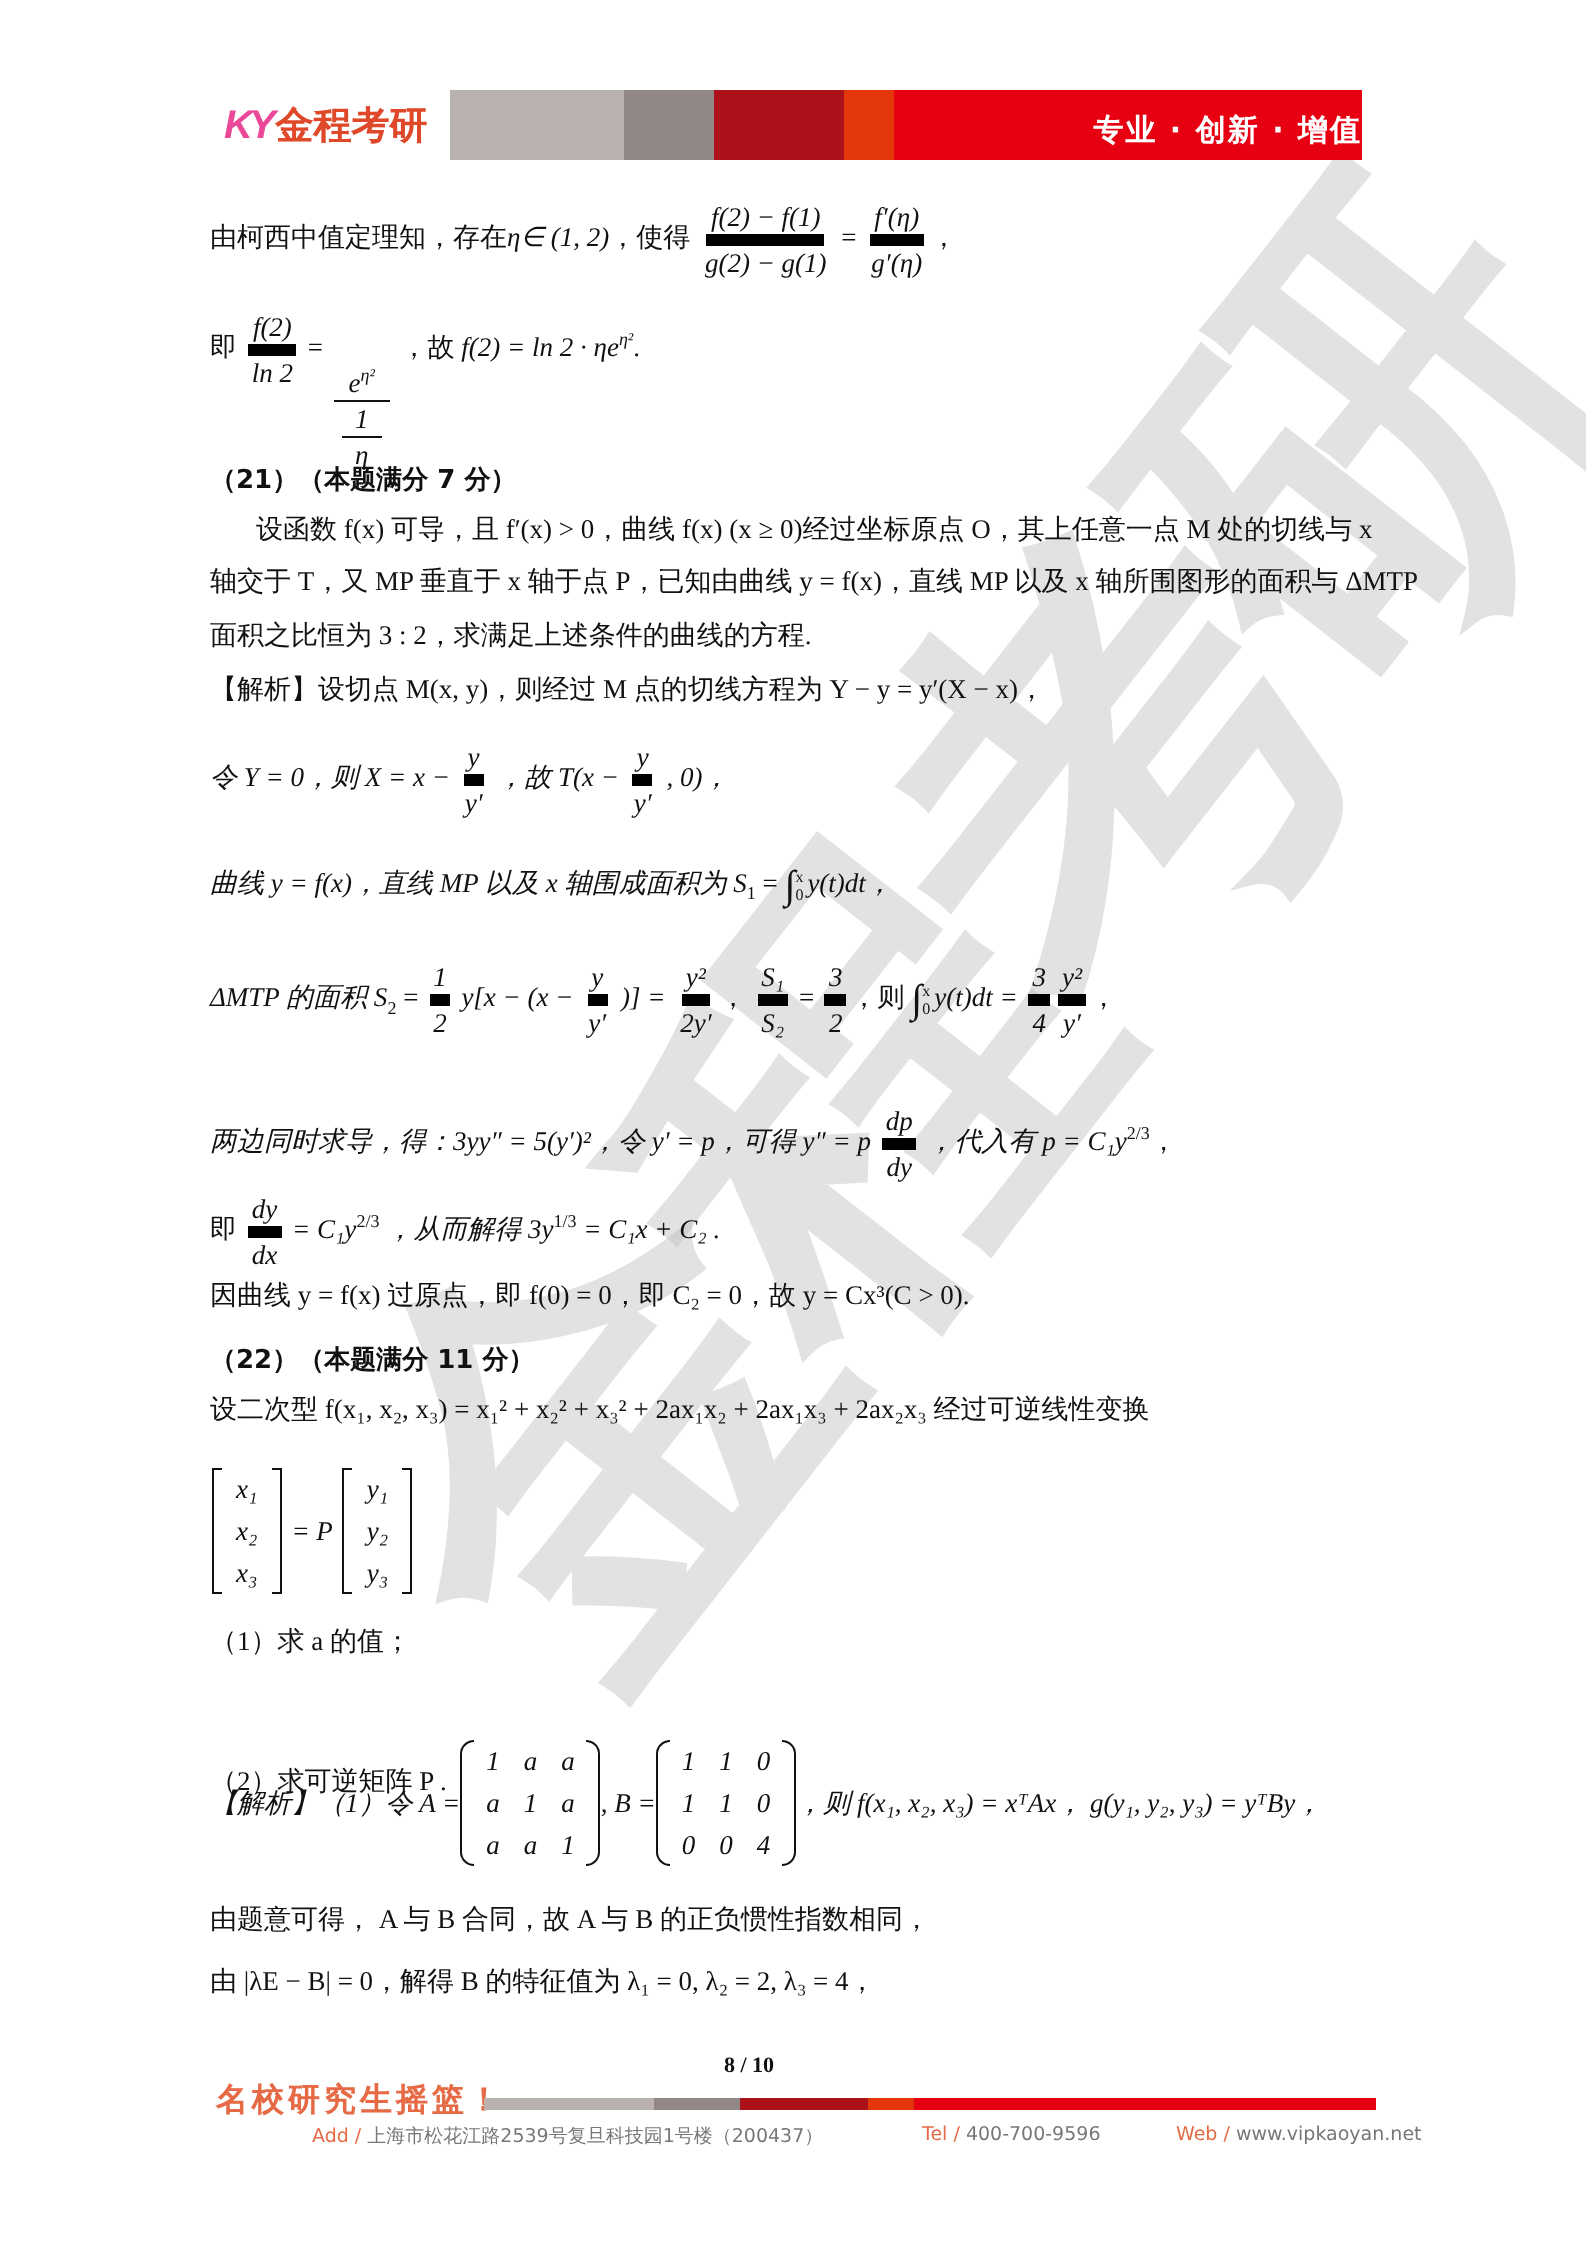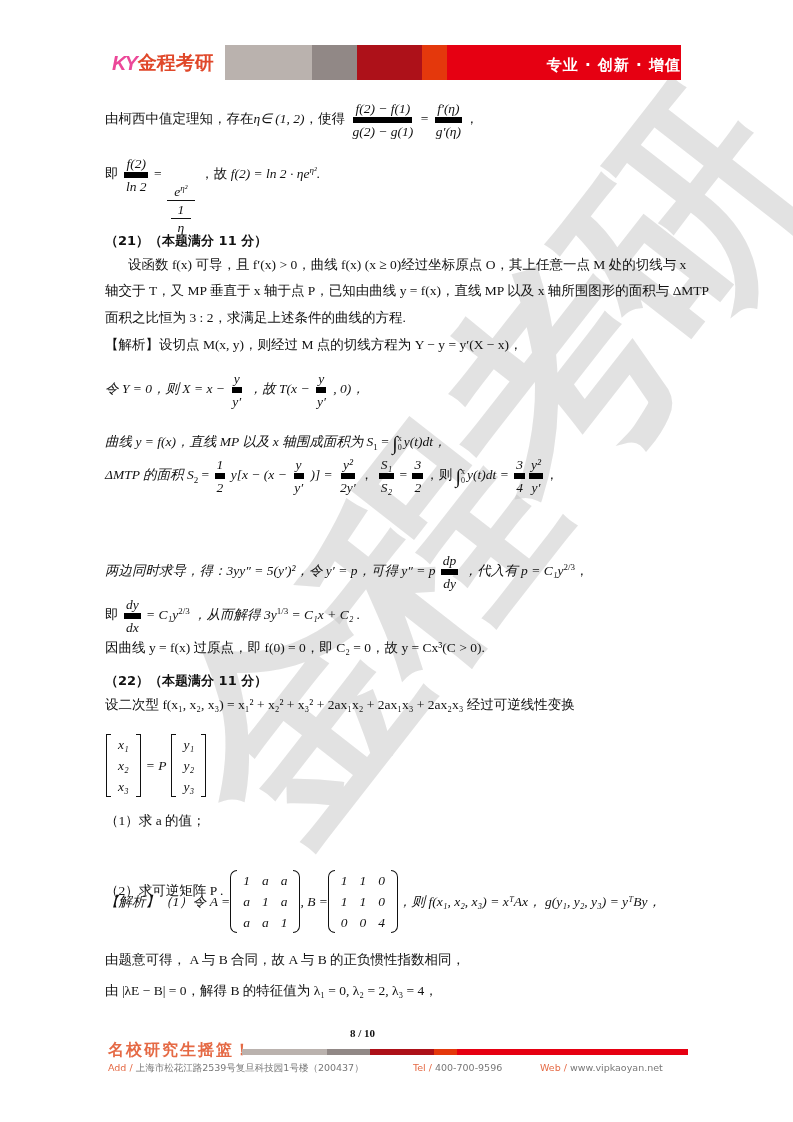--- a/index.html
+++ b/index.html
@@ -27,24 +27,24 @@
   .paren::before { left: 0; border-right: none; border-radius: 8px 0 0 8px; }
   .paren::after { right: 0; border-left: none; border-radius: 0 8px 8px 0; }
   .brack::before, .brack::after { content: ""; position: absolute; top: 0; bottom: 0; width: 4px; border: 1px solid #111; }
   .brack::before { left: 1px; border-right: none; }
   .brack::after { right: 1px; border-left: none; }
   .intg { font-size: 20px; vertical-align: middle; position: relative; }
   .limits { display: inline-flex; flex-direction: column; font-size: 8px; line-height: 9px; vertical-align: middle; margin-right: 2px; }
   
   .wm { position: absolute; left: 170px; top: 260px; font-family: "DejaVu Sans", sans-serif; font-size: 230px; color: rgba(190,190,190,0.45); transform: rotate(-52deg); transform-origin: center; white-space: nowrap; font-weight: bold; pointer-events: none; width: 560px; text-align: center; line-height: 1; top: 470px; left: 120px; letter-spacing: -20px; }
   
-  .pagenum { left: 0; width: 725px; text-align: center; top: 1027px; font-size: 11px; font-weight: bold; }
+  .pagenum { left: 12px; width: 725px; text-align: center; top: 1027px; font-size: 11px; font-weight: bold; }
   .ft-slogan { left: 108px; top: 1040px; font-family: "DejaVu Sans", sans-serif; color: #e56a45; font-size: 16px; font-weight: bold; letter-spacing: 2px; }
   .ft-info { top: 1062px; font-family: "DejaVu Sans", sans-serif; font-size: 9.5px; color: #777; }
-  .ft-info .lbl { color: #e56a45; }
+  .ft-info .lbl { color: #e56a45; margin-left: 48px; }
 </style>
 </head>
 <body>
 
 <div class="wm">金程考研</div>
 
 <div class="abs hdr-logo">
   <span class="logo-mark">KY</span>
   <span class="logo-text">金程考研</span>
 </div>
@@ -79,21 +79,21 @@
   <span>=</span>
   <span class="frac m" style="vertical-align:-18px;">
     <span class="" style="border-bottom:none;"><span>e</span><sup>η²</sup></span>
     <span style="border-top:1px solid #111;width:24px;text-align:center;">1</span>
     <span style="border-top:1px solid #111;width:16px;text-align:center;">η</span>
   </span>
   <span>，故</span>
   <span class="m">f(2) = ln 2 · ηe</span><sup class="m">η²</sup><span>.</span>
 </div>
 
-<div class="line heading" style="top:232px;">（21）（本题满分 11 分）</div>
+<div class="line heading" style="top:232px;">（21）（本题满分 7 分）</div>
 <div class="line" style="top:256px;left:128px;">设函数 f(x) 可导，且 f′(x) &gt; 0，曲线 f(x) (x ≥ 0)经过坐标原点 O，其上任意一点 M 处的切线与 x</div>
 <div class="line" style="top:282px;">轴交于 T，又 MP 垂直于 x 轴于点 P，已知由曲线 y = f(x)，直线 MP 以及 x 轴所围图形的面积与 ΔMTP</div>
 <div class="line" style="top:309px;">面积之比恒为 3 : 2，求满足上述条件的曲线的方程.</div>
 
 <div class="line" style="top:336px;">【解析】设切点 M(x, y)，则经过 M 点的切线方程为 Y − y = y′(X − x)，</div>
 
 <div class="line" style="top:370px;">
   <span class="m">令 Y = 0，则 X = x −</span>
   <span class="frac m">
       <span class="num">y</span>
@@ -109,21 +109,21 @@
 
 <div class="line" style="top:433px;">
   <span class="m">曲线 y = f(x)，直线 MP 以及 x 轴围成面积为 S</span><sub>1</sub>
   <span>=</span>
   <span class="intg">∫</span><span class="limits">
       <span>x</span>
       <span>0</span>
     </span><span class="m">y(t)dt，</span>
 </div>
 
-<div class="line" style="top:456px;">
+<div class="line" style="top:480px;">
   <span class="m">ΔMTP 的面积 S</span><sub>2</sub>
   <span>=</span>
   <span class="frac m">
       <span class="num">1</span>
       <span>2</span>
     </span>
   <span class="m">y[x − (x −</span>
   <span class="frac m">
       <span class="num">y</span>
       <span>y′</span>

